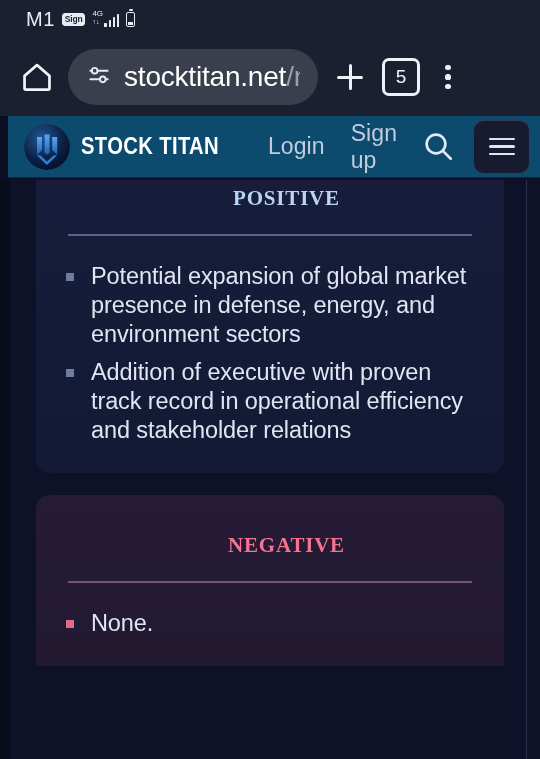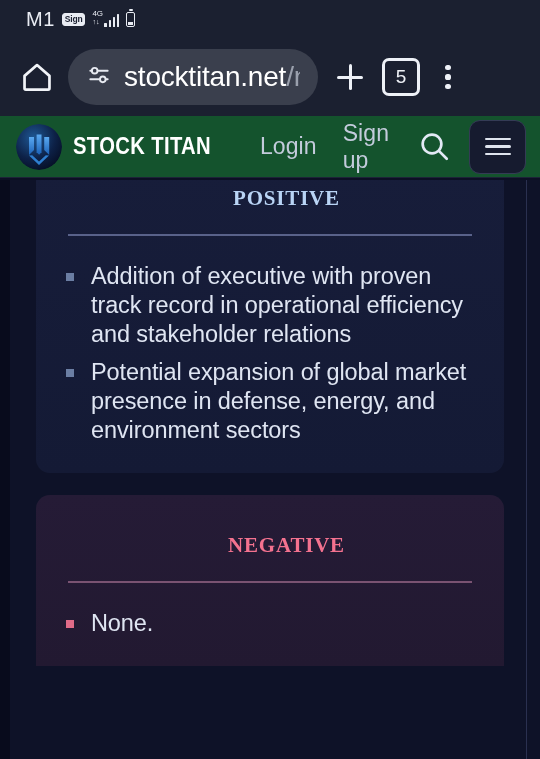--- a/index.html
+++ b/index.html
@@ -68,23 +68,24 @@
   .tabbtn{
     width:38px; height:38px; border:3px solid #eef1f7; border-radius:7px;
     display:flex; align-items:center; justify-content:center; flex:0 0 auto;
     font-size:19px; color:#eef1f7; font-weight:500;
   }
   .menubtn{ width:36px; height:44px; display:flex; flex-direction:column; align-items:center; justify-content:center; gap:4.5px; flex:0 0 auto;}
   .menubtn i{ width:5.2px; height:5.2px; background:#eef1f7; border-radius:50%; display:block;}
 
   
   .siteheader{
-    height:62px; background:#14532d; display:flex; align-items:center;
+    height:62px; background:#0c4a6e; display:flex; align-items:center;
     padding:0 14px 0 16px; gap:0; position:relative; z-index:3;
     border-bottom:1px solid #1d2338;
+    margin-left:8px;
   }
   .logo{
     width:46px; height:46px; border-radius:50%; flex:0 0 auto;
     background:radial-gradient(circle at 38% 32%, #1d4d86 0%, #123companion 0%, #0e2347 55%, #07112a 100%);
     display:flex; align-items:flex-start; justify-content:center; position:relative; overflow:hidden;
   }
   .brandname{
     margin-left:11px; font-size:23px; font-weight:bold; color:#ffffff;
     letter-spacing:.4px; font-family:"Liberation Sans Narrow","Liberation Sans",sans-serif;
     transform:scaleX(.88); transform-origin:left center; white-space:nowrap;
@@ -231,22 +232,22 @@
   </div>
 
   <div class="content">
     <div class="leftedge"></div>
     <div class="scrollline"></div>
 
     <section class="card positive">
       <h2 class="cardtitle pos">Positive</h2>
       <div class="divider pos"></div>
       <ul class="points pos">
+        <li>Potential expansion of global market presence in defense, energy, and environment sectors</li>
         <li>Addition of executive with proven track record in operational efficiency and stakeholder relations</li>
-        <li>Potential expansion of global market presence in defense, energy, and environment sectors</li>
       </ul>
     </section>
 
     <section class="card negative">
       <h2 class="cardtitle neg">Negative</h2>
       <div class="divider neg"></div>
       <ul class="points neg">
         <li>None.</li>
       </ul>
     </section>

